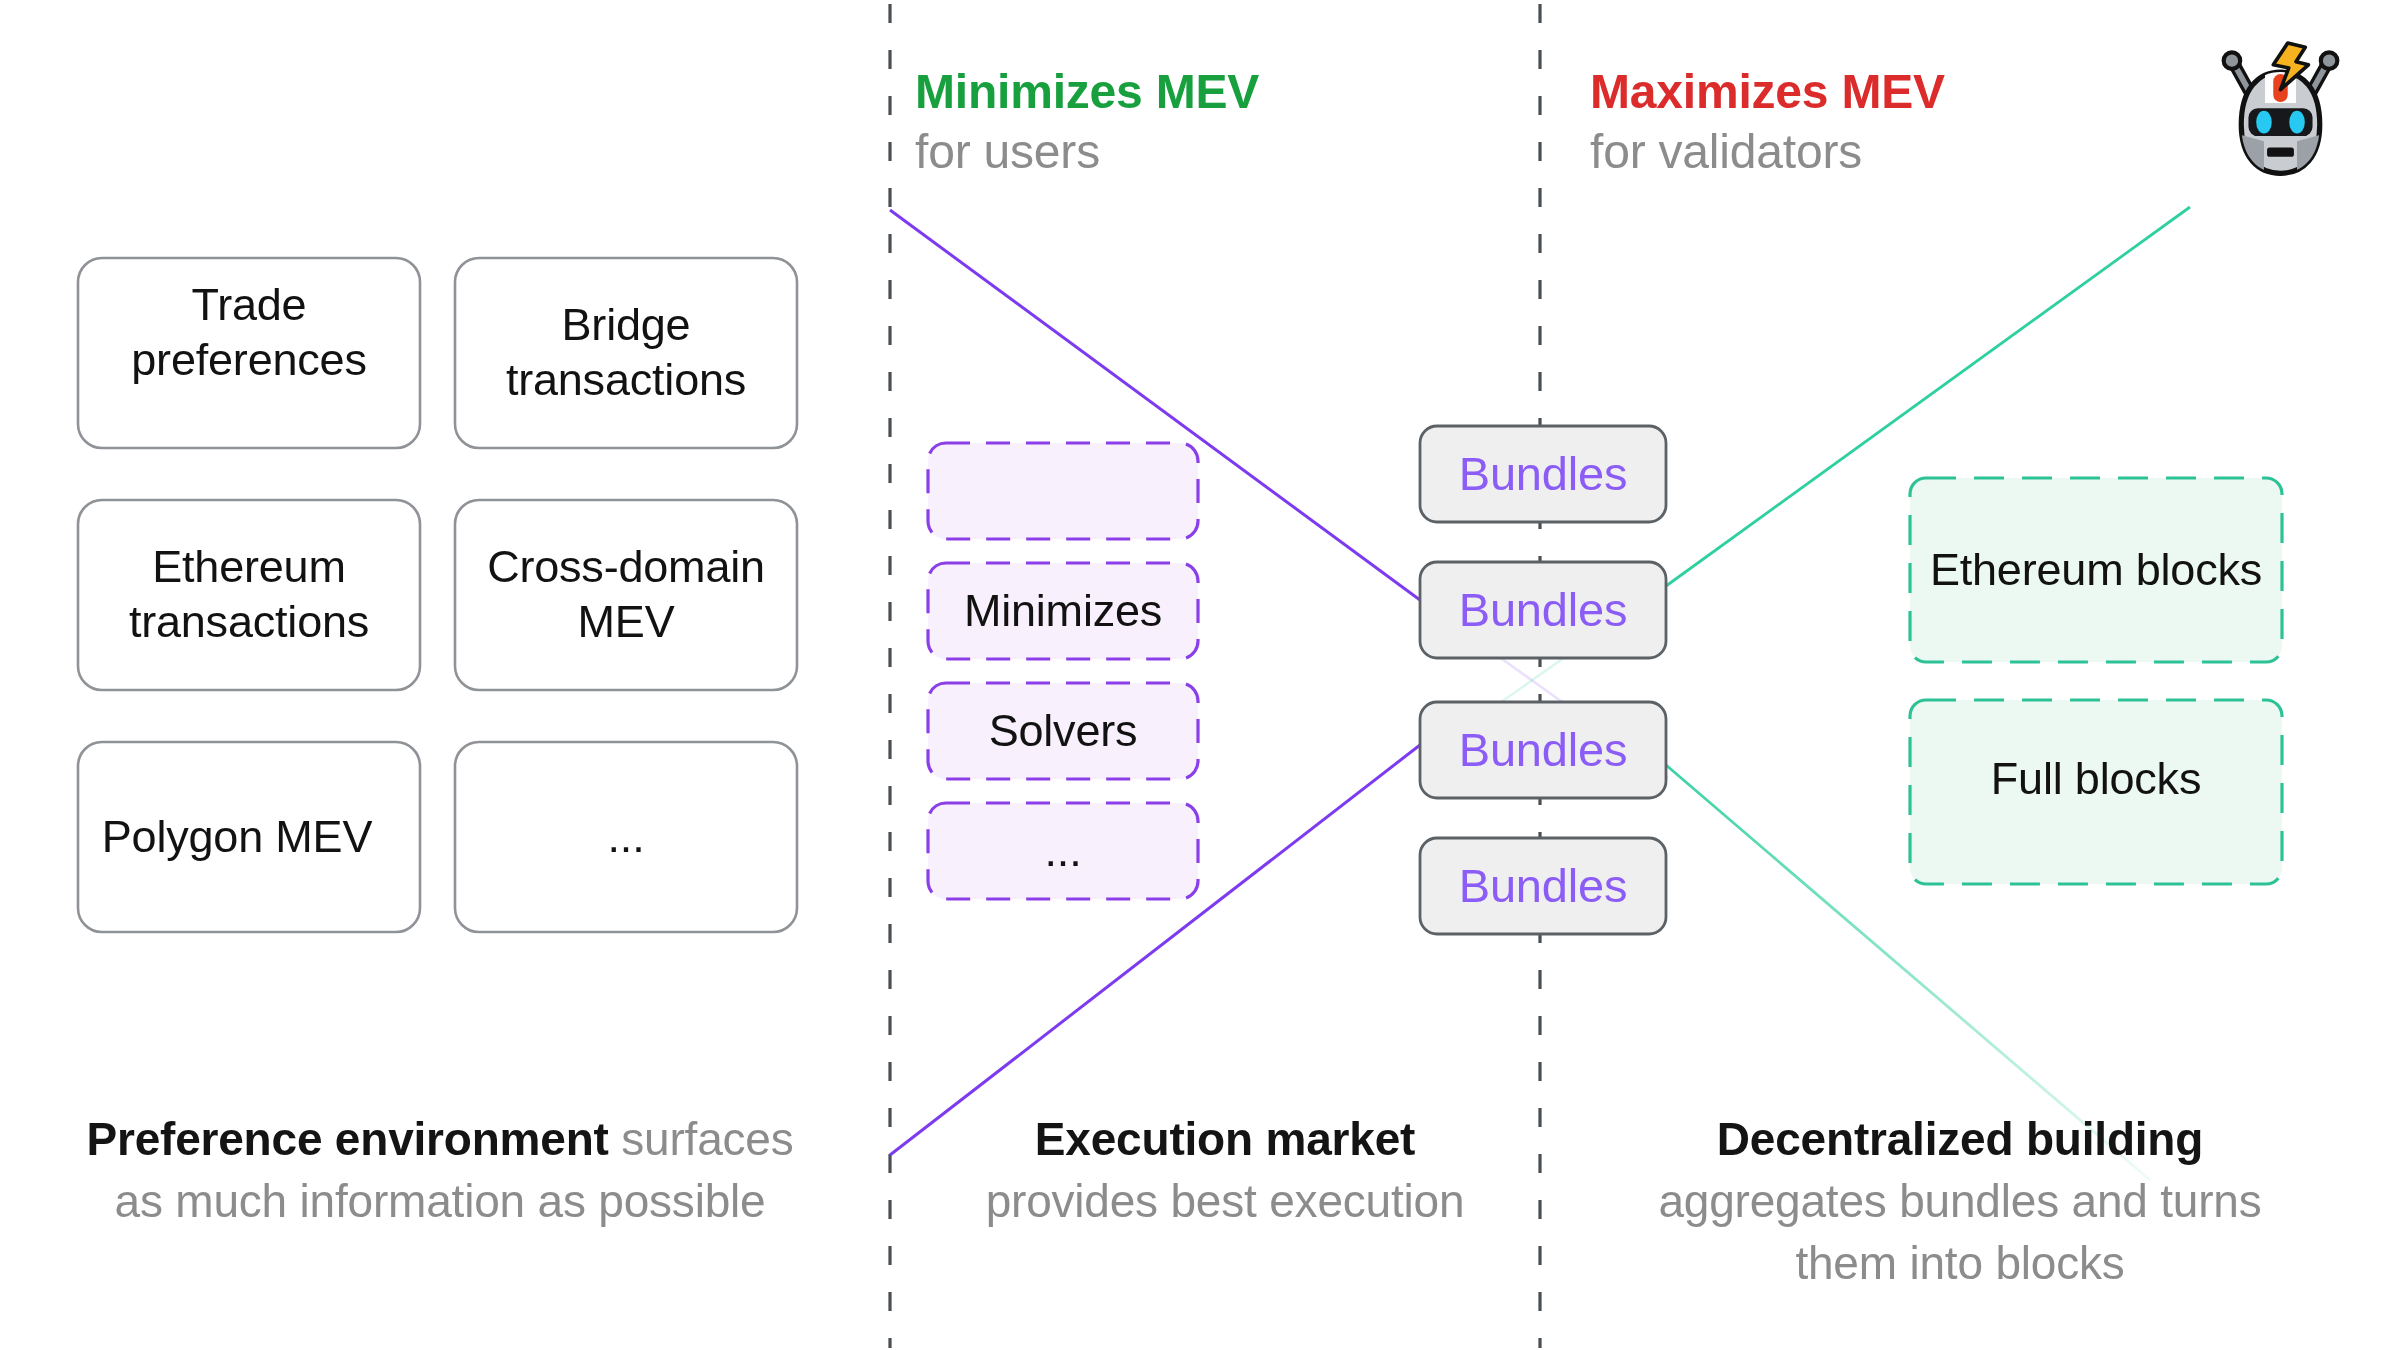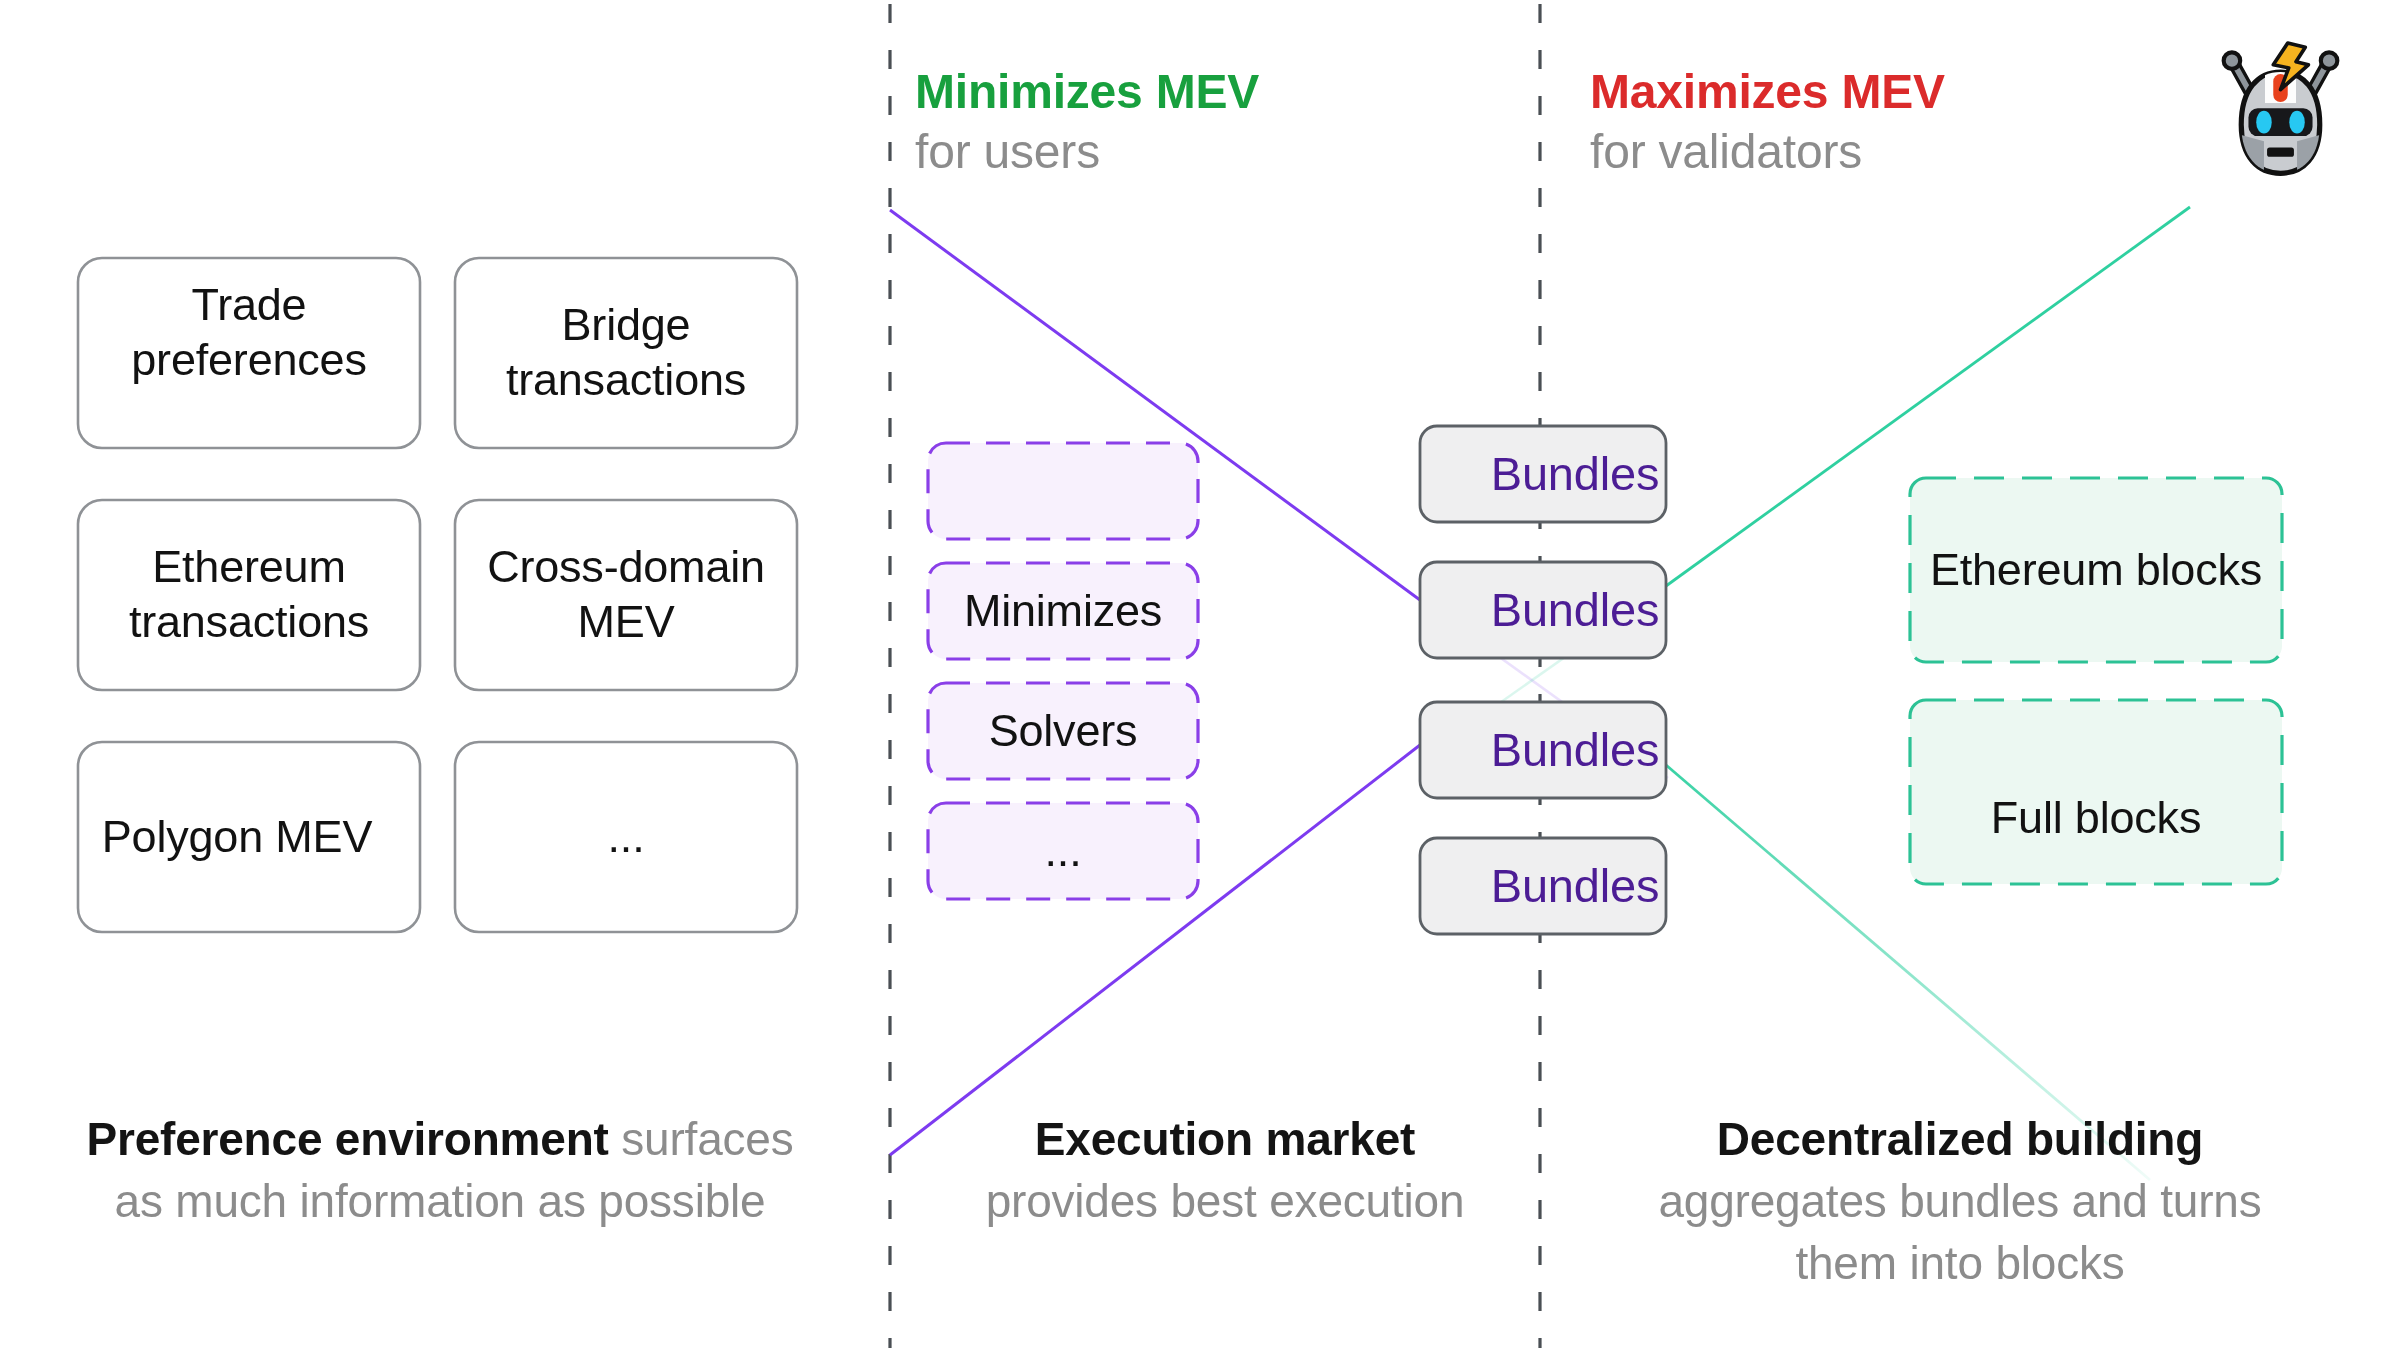--- a/index.html
+++ b/index.html
@@ -11,21 +11,21 @@
     overflow:hidden;
   }
   #underlay{position:absolute;left:0;top:0;width:2400px;height:1350px;z-index:1;}
   .lbl{
     position:absolute;z-index:2;
     display:flex;align-items:center;justify-content:center;
     text-align:center;color:#121212;
     font-size:45px;line-height:1.22;letter-spacing:-0.2px;
     white-space:pre-line;
   }
-  .bundle-lbl{color:#4c1d95;font-size:47px;padding-left:32px;}
+  .bundle-lbl{color:#8b5cf6;font-size:47px;}
   .hdr{
     position:absolute;z-index:2;text-align:left;
     font-size:48px;line-height:60px;letter-spacing:-0.2px;
   }
   .hdr .t{font-weight:700;}
   .hdr .s{color:#8C8C8C;font-weight:400;}
   .hdr-green .t{color:#18A03E;}
   .hdr-red .t{color:#DB2B2B;}
   .caption{
     position:absolute;z-index:2;text-align:center;
@@ -143,21 +143,21 @@
   <div class="lbl" style="left:928px;top:563px;width:270px;height:96px;">Minimizes</div>
   <div class="lbl" style="left:928px;top:683px;width:270px;height:96px;">Solvers</div>
   <div class="lbl" style="left:928px;top:803px;width:270px;height:96px;">...</div>
 
   <div class="lbl bundle-lbl" style="left:1420px;top:426px;width:246px;height:96px;">Bundles</div>
   <div class="lbl bundle-lbl" style="left:1420px;top:562px;width:246px;height:96px;">Bundles</div>
   <div class="lbl bundle-lbl" style="left:1420px;top:702px;width:246px;height:96px;">Bundles</div>
   <div class="lbl bundle-lbl" style="left:1420px;top:838px;width:246px;height:96px;">Bundles</div>
 
   <div class="lbl" style="left:1910px;top:478px;width:372px;height:184px;">Ethereum blocks</div>
-  <div class="lbl" style="left:1910px;top:716px;width:372px;height:204px;">Full blocks</div>
+  <div class="lbl" style="left:1910px;top:677px;width:372px;height:204px;">Full blocks</div>
 
   <div class="caption" style="left:40px;top:1108px;width:800px;">
     <div><b>Preference environment</b><span> surfaces</span></div>
     <div>as much information as possible</div>
   </div>
 
   <div class="caption" style="left:900px;top:1108px;width:650px;">
     <div><b>Execution market</b></div>
     <div>provides best execution</div>
   </div>

